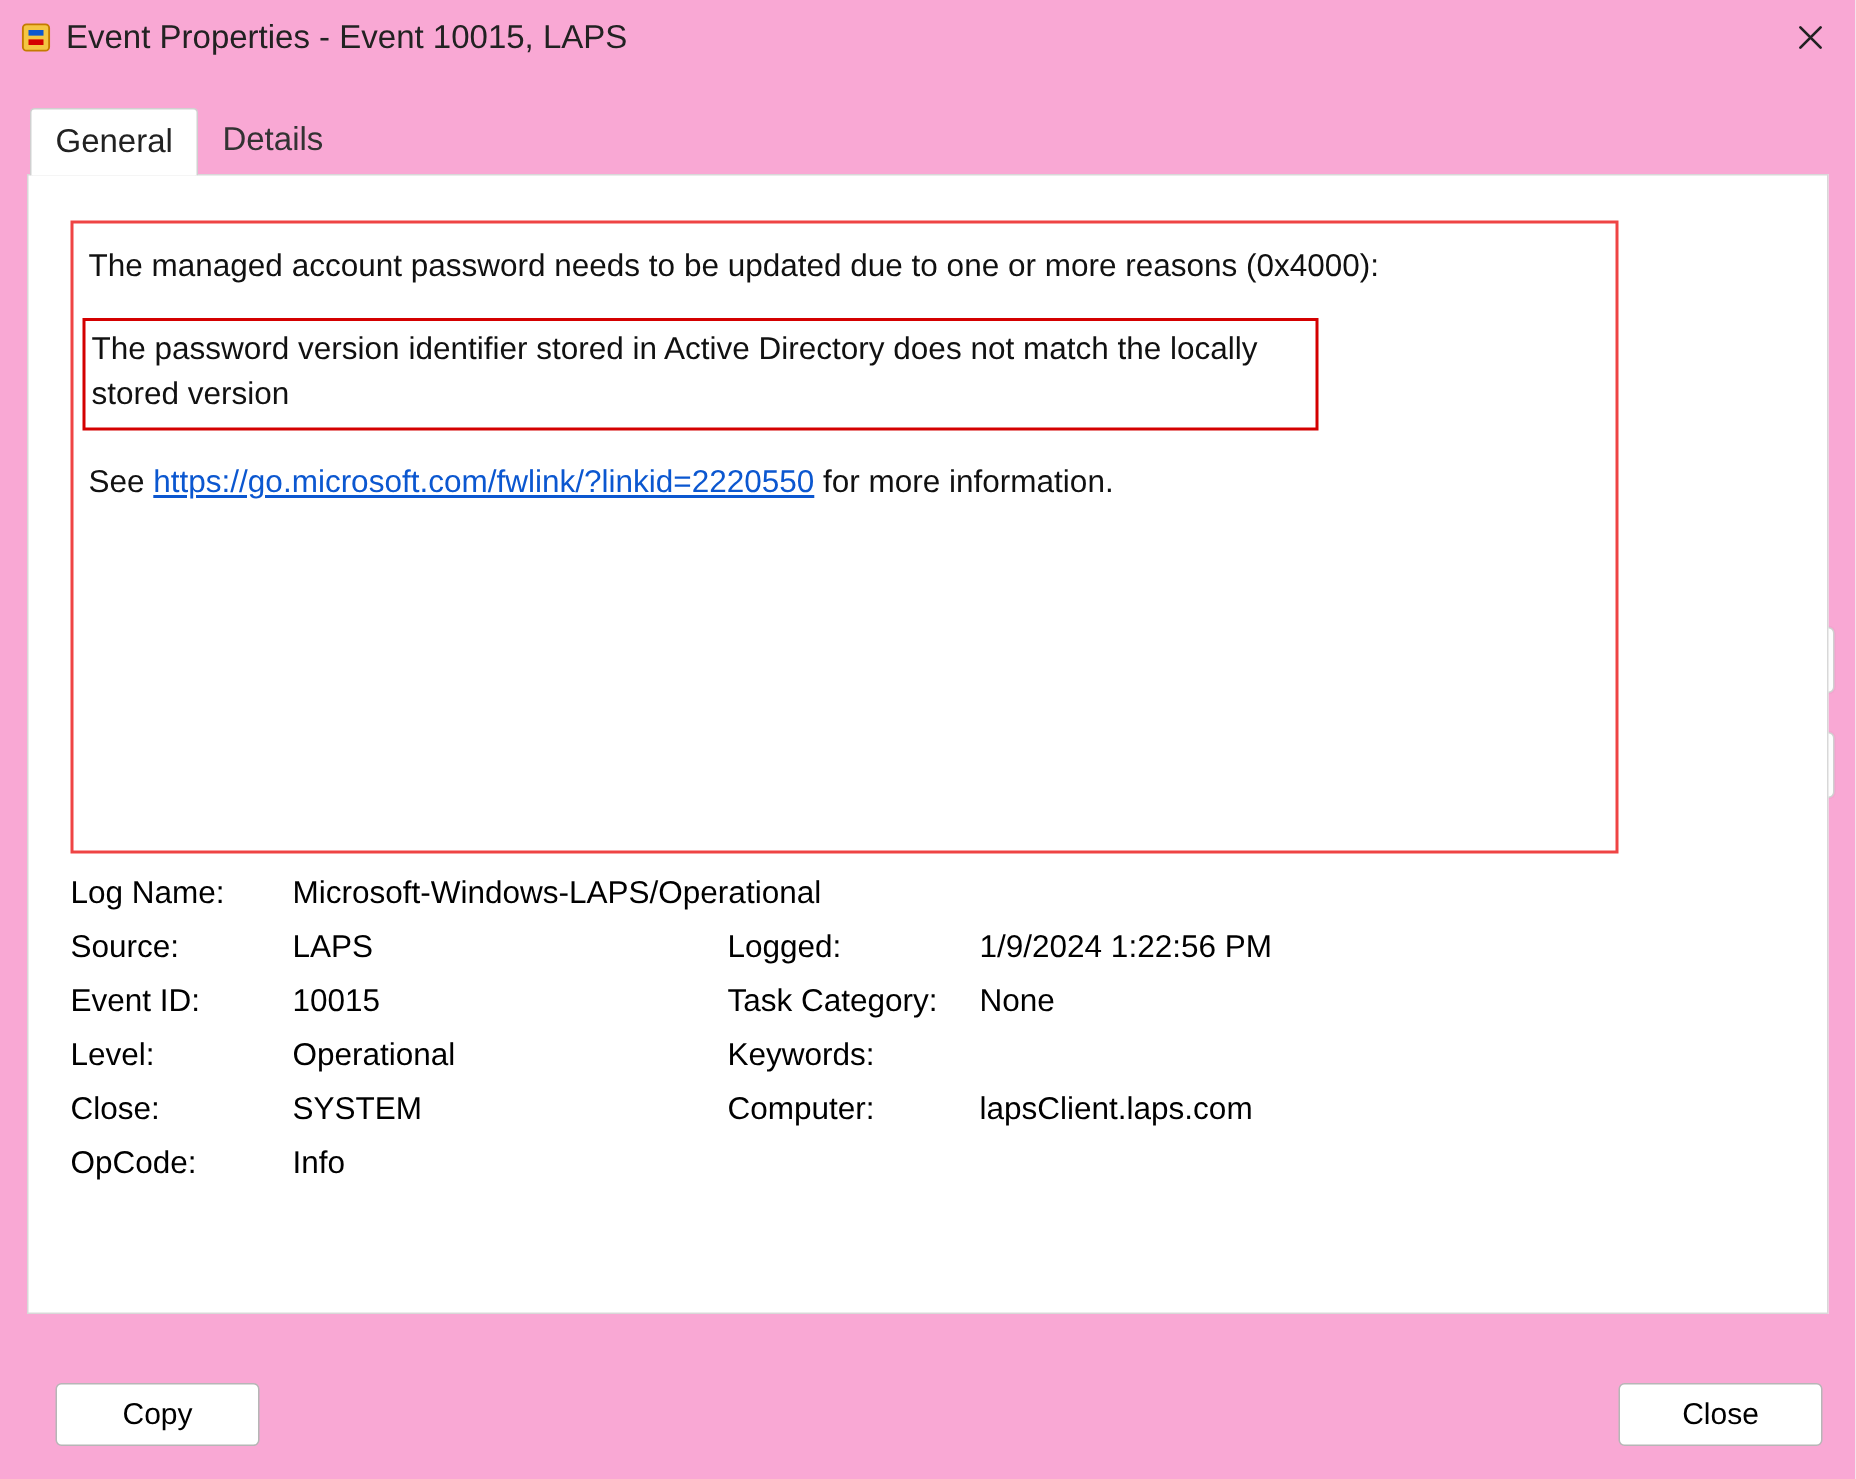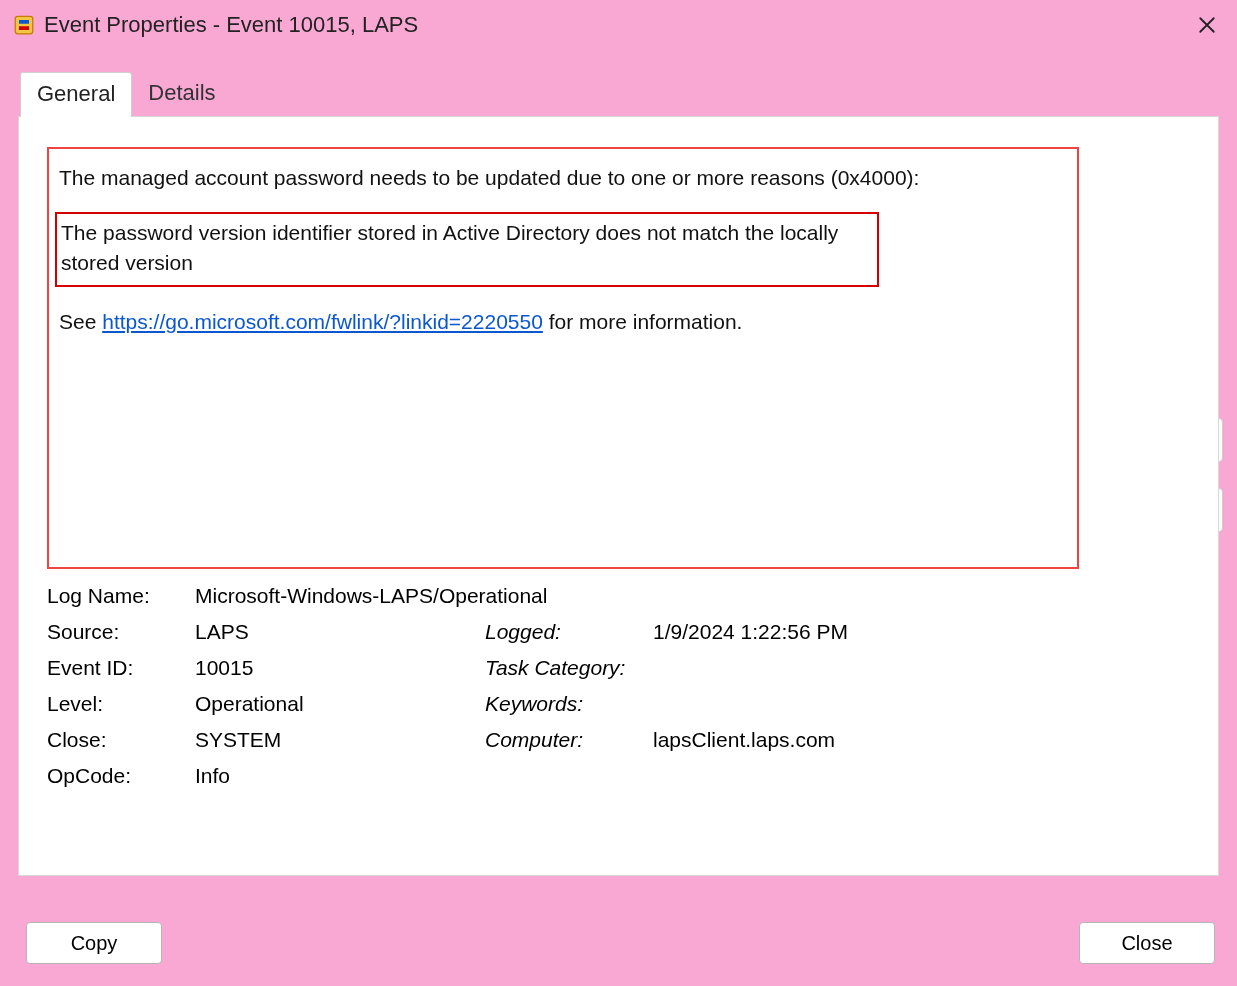--- a/index.html
+++ b/index.html
@@ -93,42 +93,42 @@
   .desc-box .link { color: #0b57d0; text-decoration: underline; cursor: pointer; }
   .desc-box .moreinfo { }
   
   .meta {
     margin-top: 15px;
     font-size: 21px;
   }
   .meta-row { display: flex; margin-bottom: 12px; }
   .meta-label-l { width: 148px; }
   .meta-val-l   { width: 290px; }
-  .meta-label-r { width: 168px; font-style: italic; }
+  .meta-label-r { width: 168px; }
   .meta-val-r   { flex: 1; }
   
   .nav-arrows {
     position: absolute;
     right: 14px; top: 418px;
     display: flex; flex-direction: column; gap: 26px;
   }
   .arrow-btn {
     width: 44px; height: 44px;
     background: #fdfdfd;
     border: 1px solid #cfcfcf;
     border-radius: 4px;
     display: flex; align-items: center; justify-content: center;
     cursor: pointer;
     box-shadow: 0 0 0 1px rgba(0,0,0,0.02);
   }
   .arrow-btn svg { width: 20px; height: 20px; fill: #555; }
   
   .footer {
     position: absolute;
-    left: 4px; right: 0; bottom: 22px;
+    left: 15px; right: 0; bottom: 22px;
     display: flex; align-items: center;
     padding: 0 22px;
   }
   .btn {
     min-width: 136px; height: 42px;
     background: #fff;
     border: 1px solid #b6b6b6;
     border-radius: 4px;
     font-size: 20px;
     cursor: pointer;
@@ -180,20 +180,21 @@
       <div class="meta-row">
         <div class="meta-label-l">Source:</div>
         <div class="meta-val-l">LAPS</div>
         <div class="meta-label-r">Logged:</div>
         <div class="meta-val-r">1/9/2024 1:22:56 PM</div>
       </div>
       <div class="meta-row">
         <div class="meta-label-l">Event ID:</div>
         <div class="meta-val-l">10015</div>
         <div class="meta-label-r">Task Category:</div>
+        <div class="meta-val-r">None</div>
       </div>
       <div class="meta-row">
         <div class="meta-label-l">Level:</div>
         <div class="meta-val-l">Operational</div>
         <div class="meta-label-r">Keywords:</div>
         <div class="meta-val-r"></div>
       </div>
       <div class="meta-row">
         <div class="meta-label-l">Close:</div>
         <div class="meta-val-l">SYSTEM</div>

